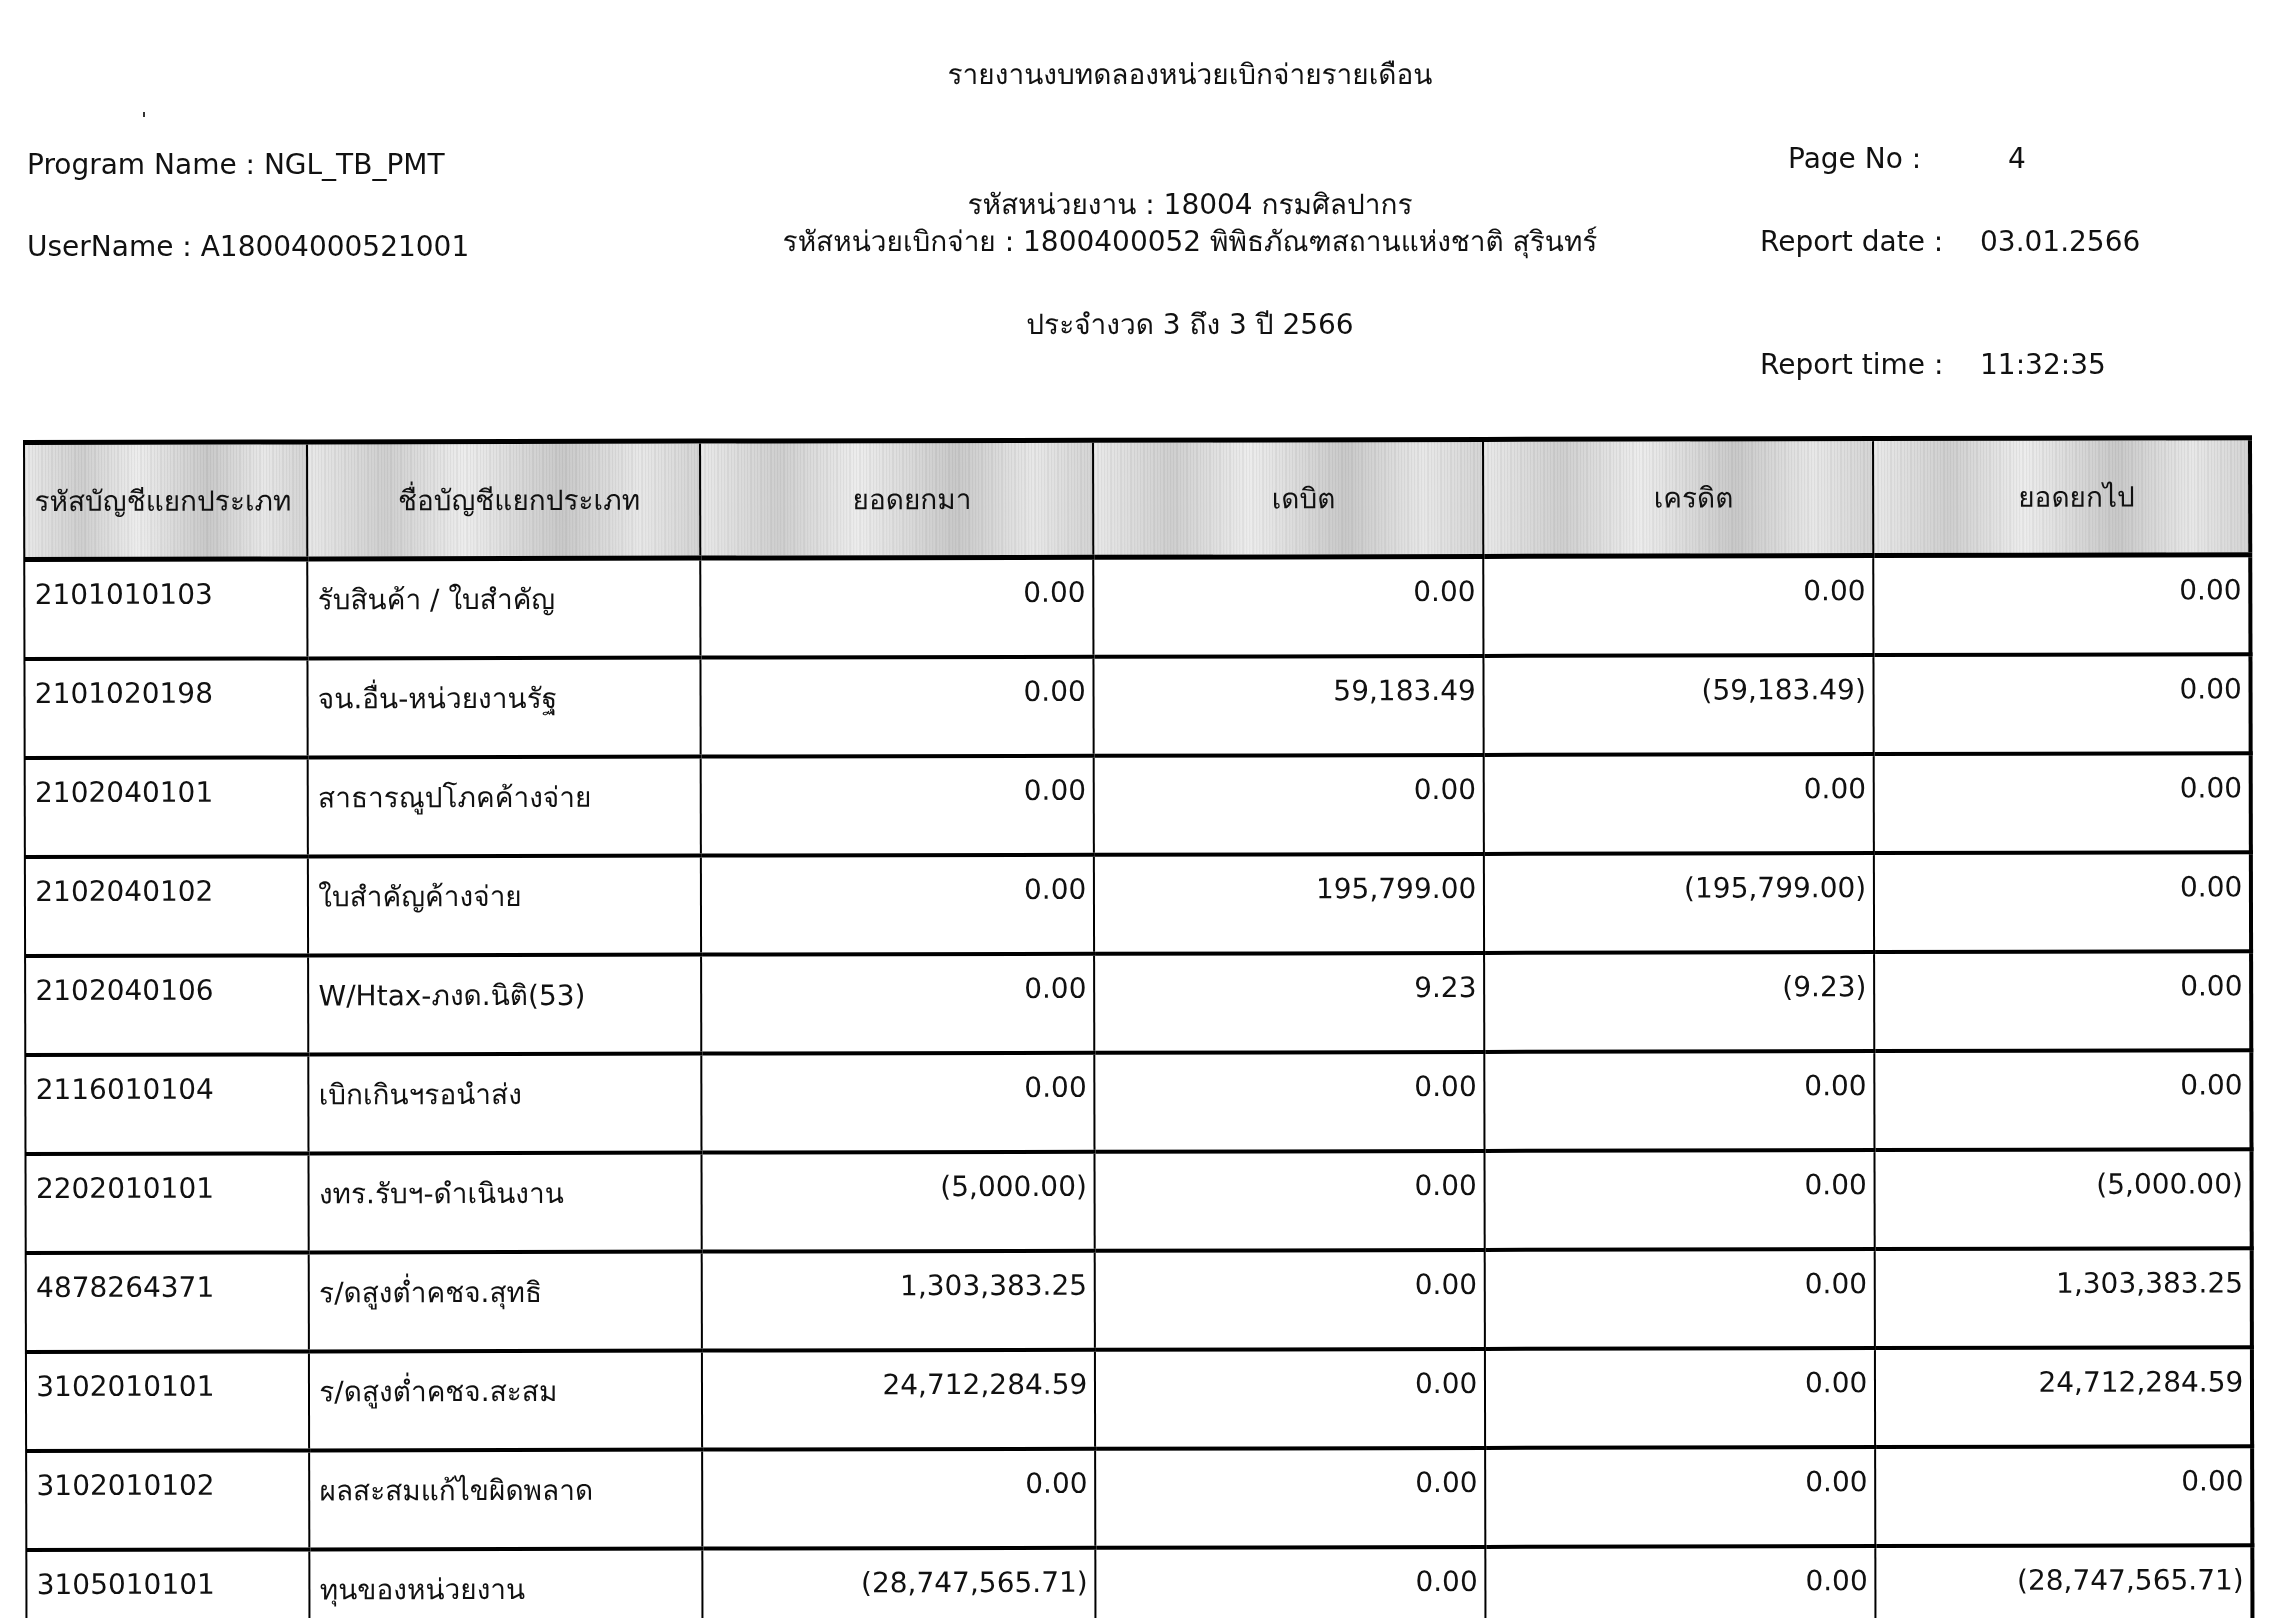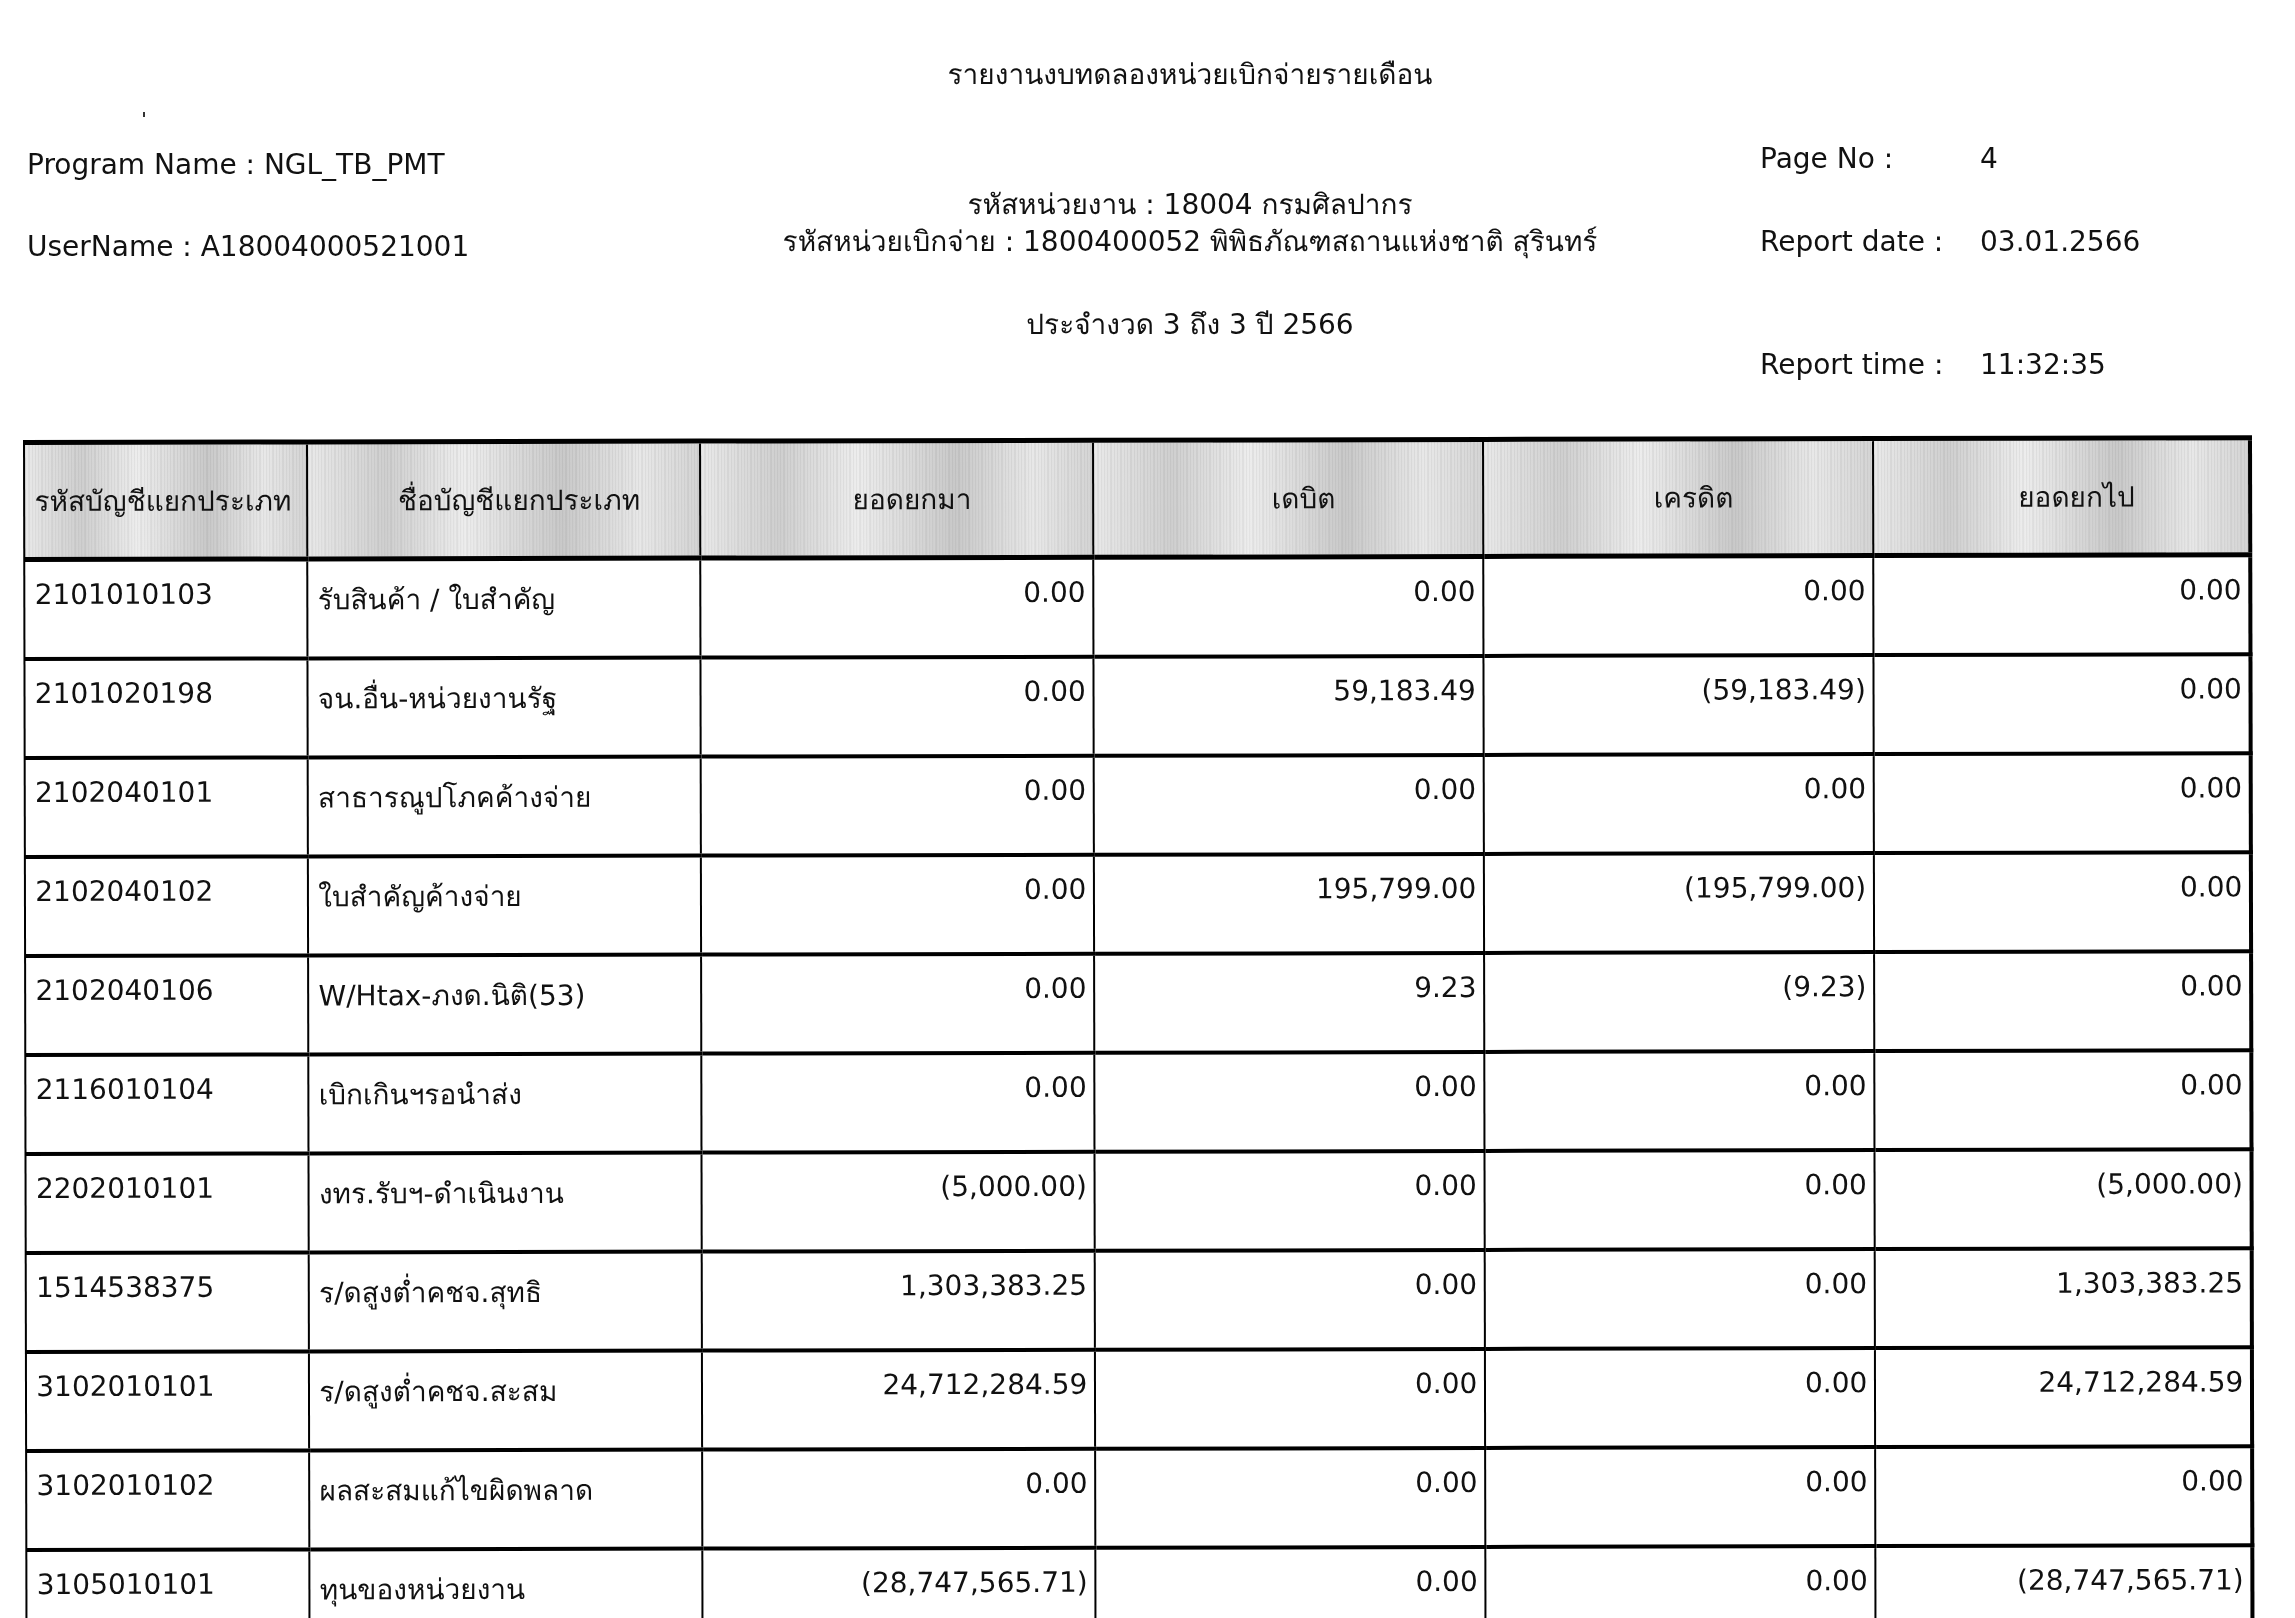--- a/index.html
+++ b/index.html
@@ -25,21 +25,21 @@
     transform: translateX(-50%);
   }
   .title { left: 1190px; top: 61px; }
   .unit { left: 1190px; top: 145px; margin-top: 46px; }
   .disb { left: 1190px; top: 228px; }
   .period { left: 1190px; top: 311px; }
   .prog { left: 27px; top: 151px; }
   .user { left: 27px; top: 233px; }
   .pl { left: 1760px; }
   .pv { left: 1980px; }
-  .r1 { top: 145px; }
+  .r1 { top: 145px; margin-left: 28px; }
   .r2 { top: 228px; }
   .r3 { top: 311px; margin-top: 40px; }
 
   table.tb {
     position: absolute;
     left: 23px;
     top: 440px;
     width: 2227px;
     border-collapse: collapse;
     table-layout: fixed;
@@ -180,21 +180,21 @@
       </tr>
       <tr>
         <td>2202010101</td>
         <td>งทร.รับฯ-ดำเนินงาน</td>
         <td class="num">(5,000.00)</td>
         <td class="num">0.00</td>
         <td class="num">0.00</td>
         <td class="num">(5,000.00)</td>
       </tr>
       <tr>
-        <td>1514538375</td>
+        <td>4878264371</td>
         <td>ร/ดสูงต่ำคชจ.สุทธิ</td>
         <td class="num">1,303,383.25</td>
         <td class="num">0.00</td>
         <td class="num">0.00</td>
         <td class="num">1,303,383.25</td>
       </tr>
       <tr>
         <td>3102010101</td>
         <td>ร/ดสูงต่ำคชจ.สะสม</td>
         <td class="num">24,712,284.59</td>

